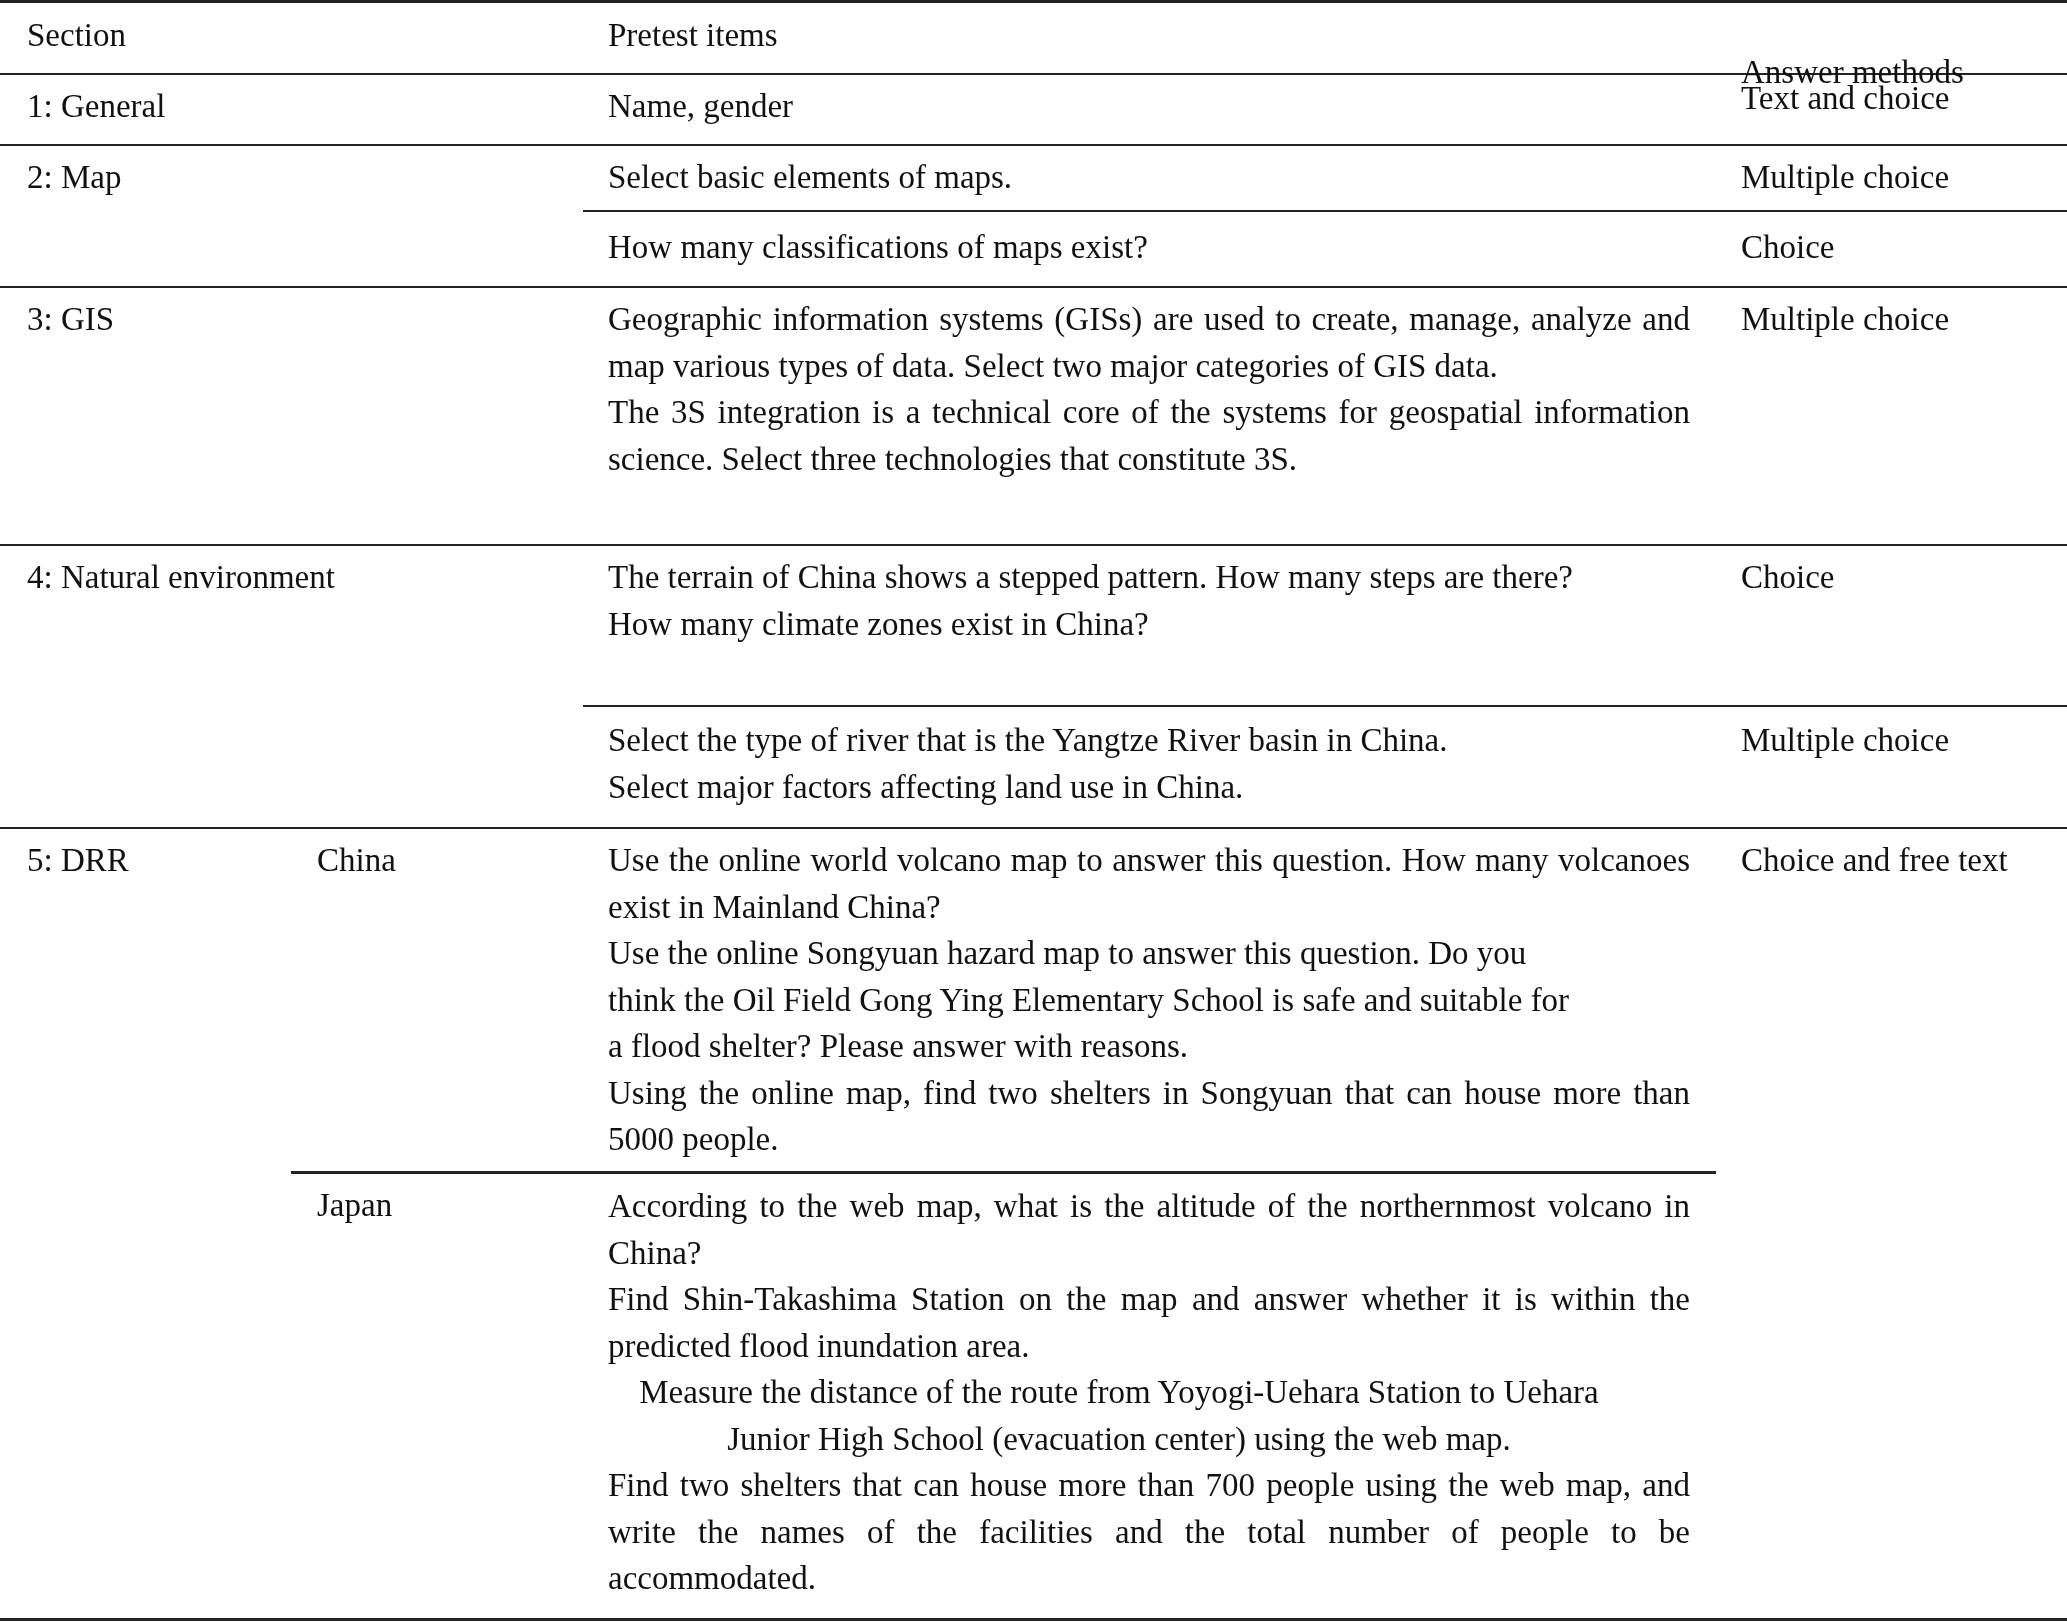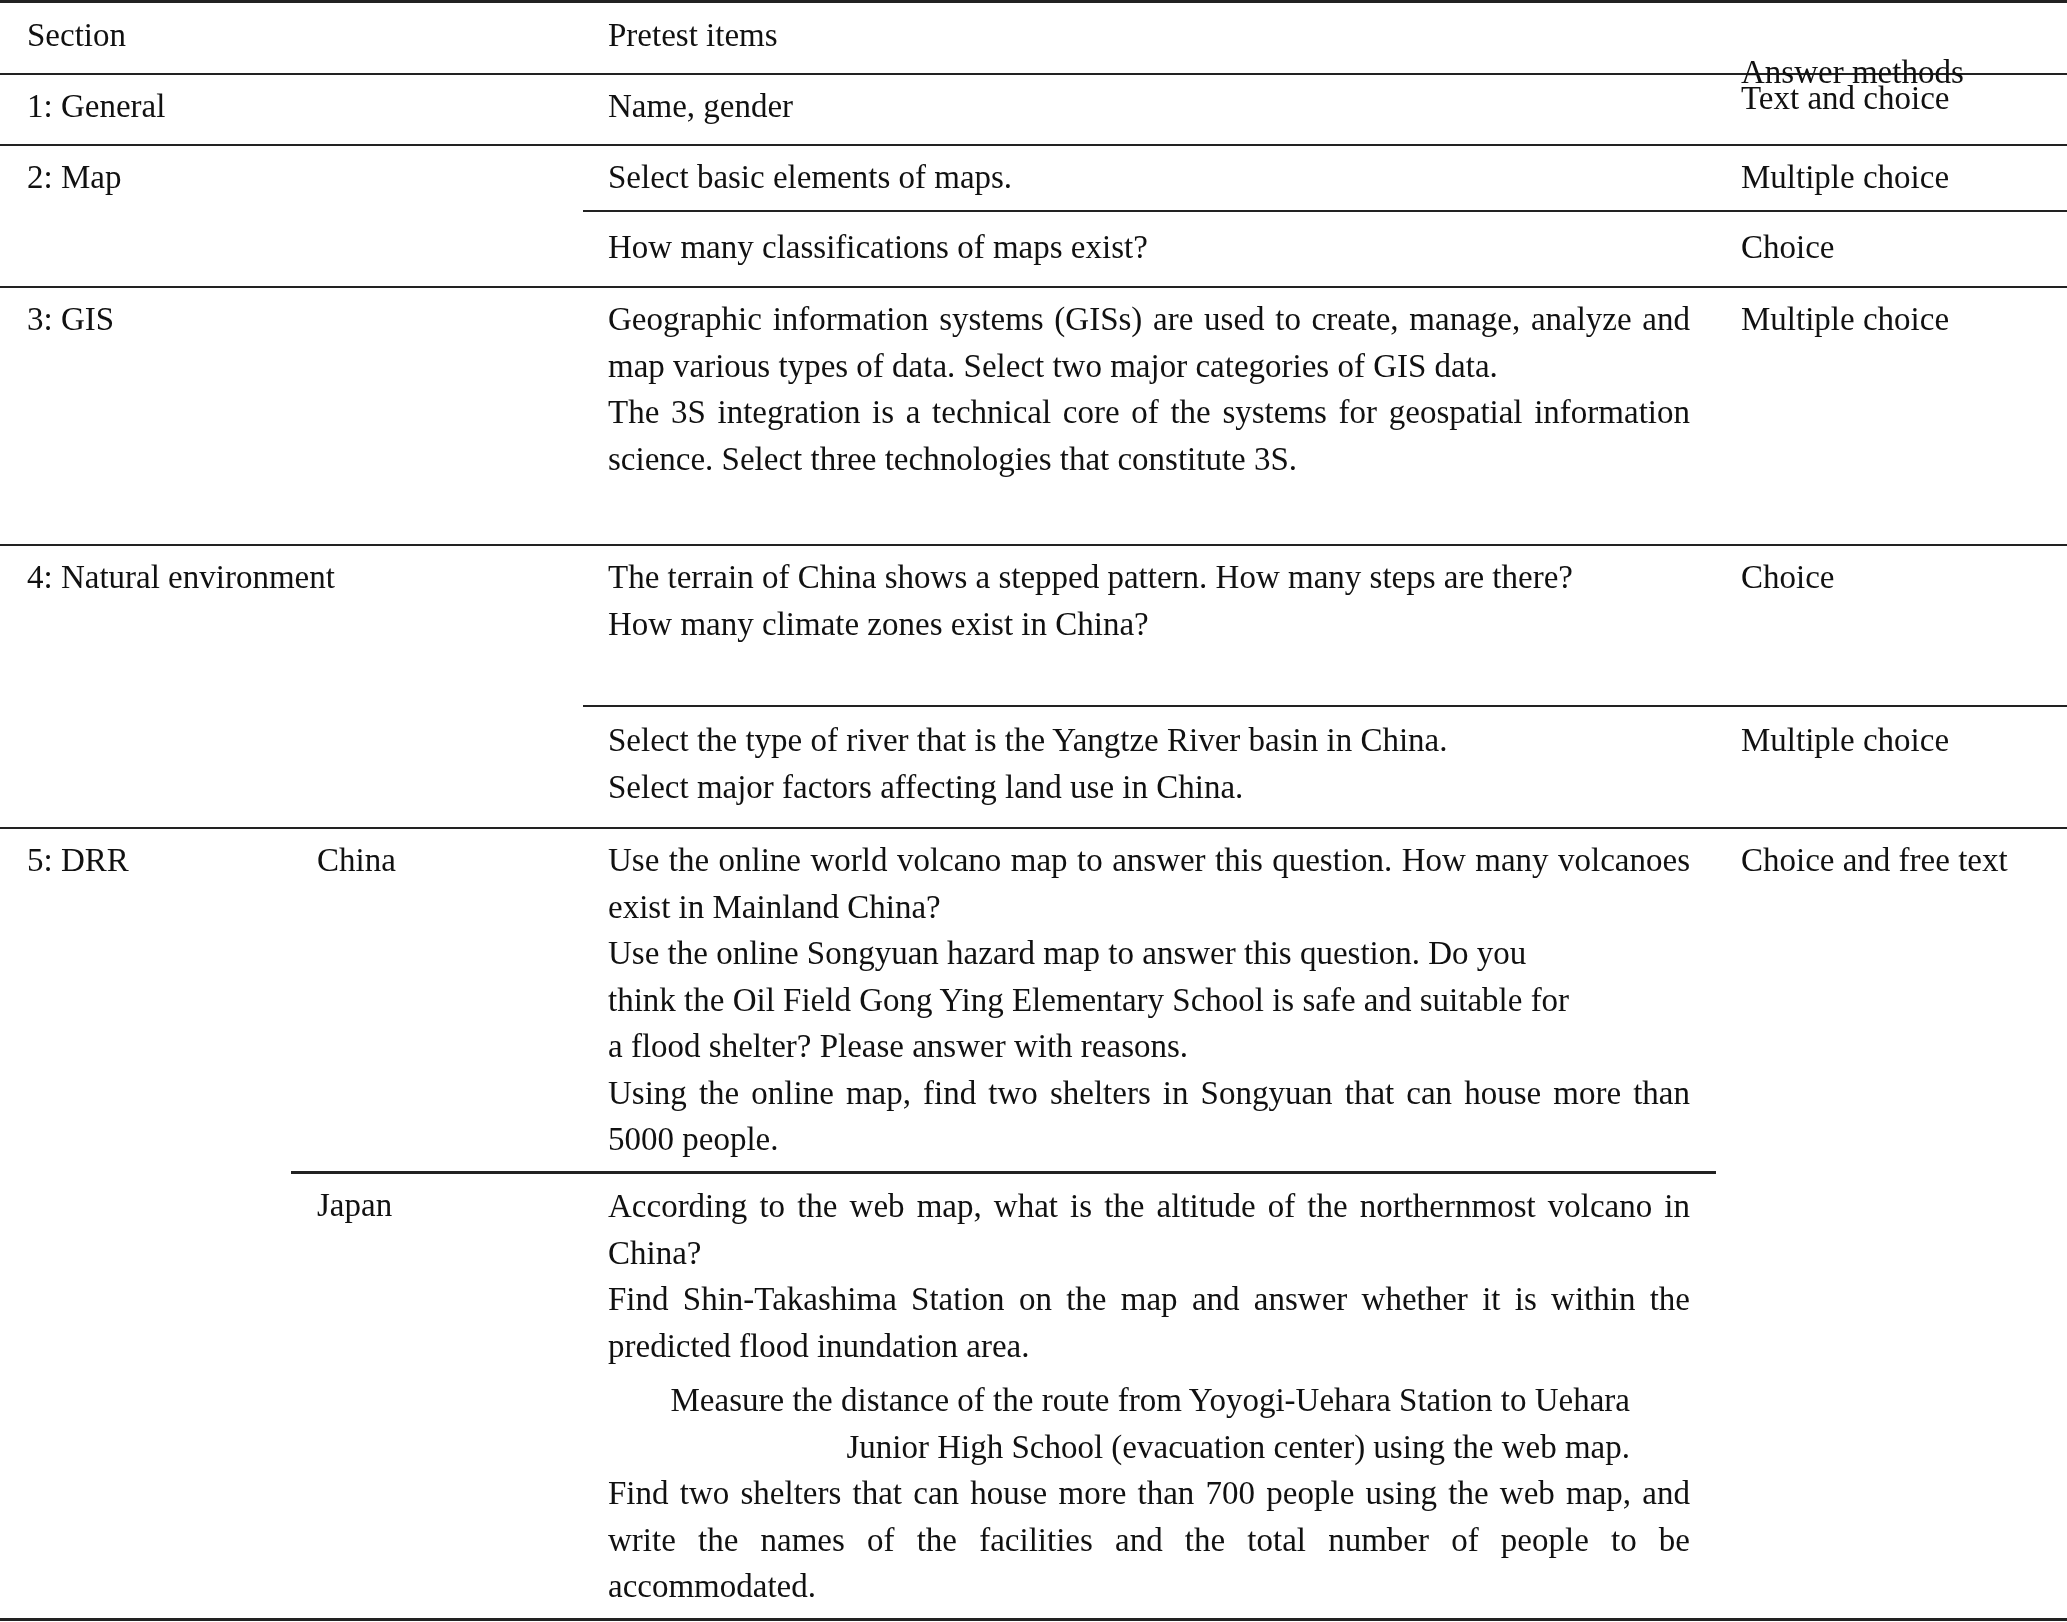--- a/index.html
+++ b/index.html
@@ -94,18 +94,18 @@
     <div class="items" style="top:837px;">
       <span class="line">Use the online world volcano map to answer this question. How many volcanoes exist in Mainland China?</span>
       <span class="line" style="text-align:left; padding-right:120px;">Use the online Songyuan hazard map to answer this question. Do you think the Oil Field Gong Ying Elementary School is safe and suitable for a flood shelter? Please answer with reasons.</span>
       <span class="line">Using the online map, find two shelters in Songyuan that can house more than 5000 people.</span>
     </div>
 
     <span class="cell c-sub" style="top:1182px;">Japan</span>
     <div class="items" style="top:1183px;">
       <span class="line">According to the web map, what is the altitude of the northernmost volcano in China?</span>
       <span class="line">Find Shin-Takashima Station on the map and answer whether it is within the predicted flood inundation area.</span>
-      <span class="line" style="text-align:right; padding-right:60px;margin-top:8px;">Measure the distance of the route from Yoyogi-Uehara Station to Uehara Junior High School (evacuation center) using the web map.</span>
+      <span class="line" style="text-align:center; padding-right:60px;">Measure the distance of the route from Yoyogi-Uehara Station to Uehara Junior High School (evacuation center) using the web map.</span>
       <span class="line">Find two shelters that can house more than 700 people using the web map, and write the names of the facilities and the total number of people to be accommodated.</span>
     </div>
   </div>
 
 </div>
 
 </body></html>

